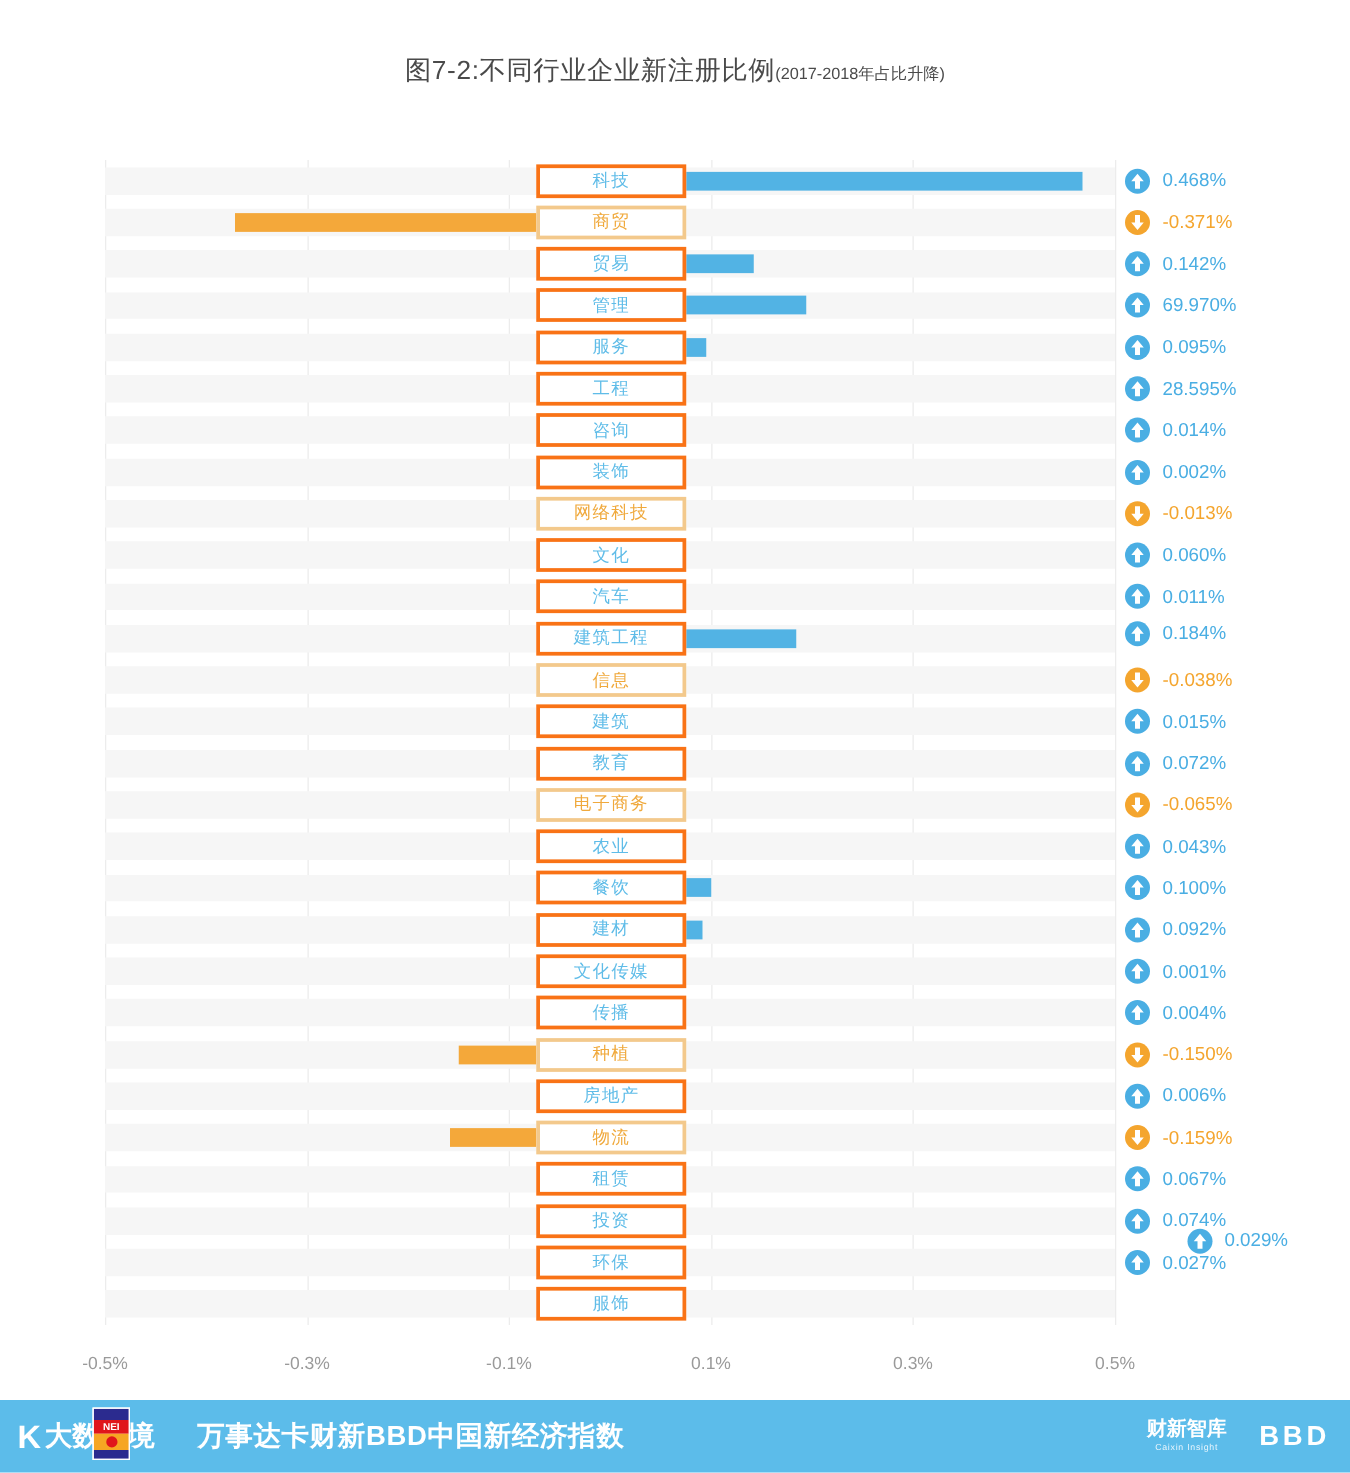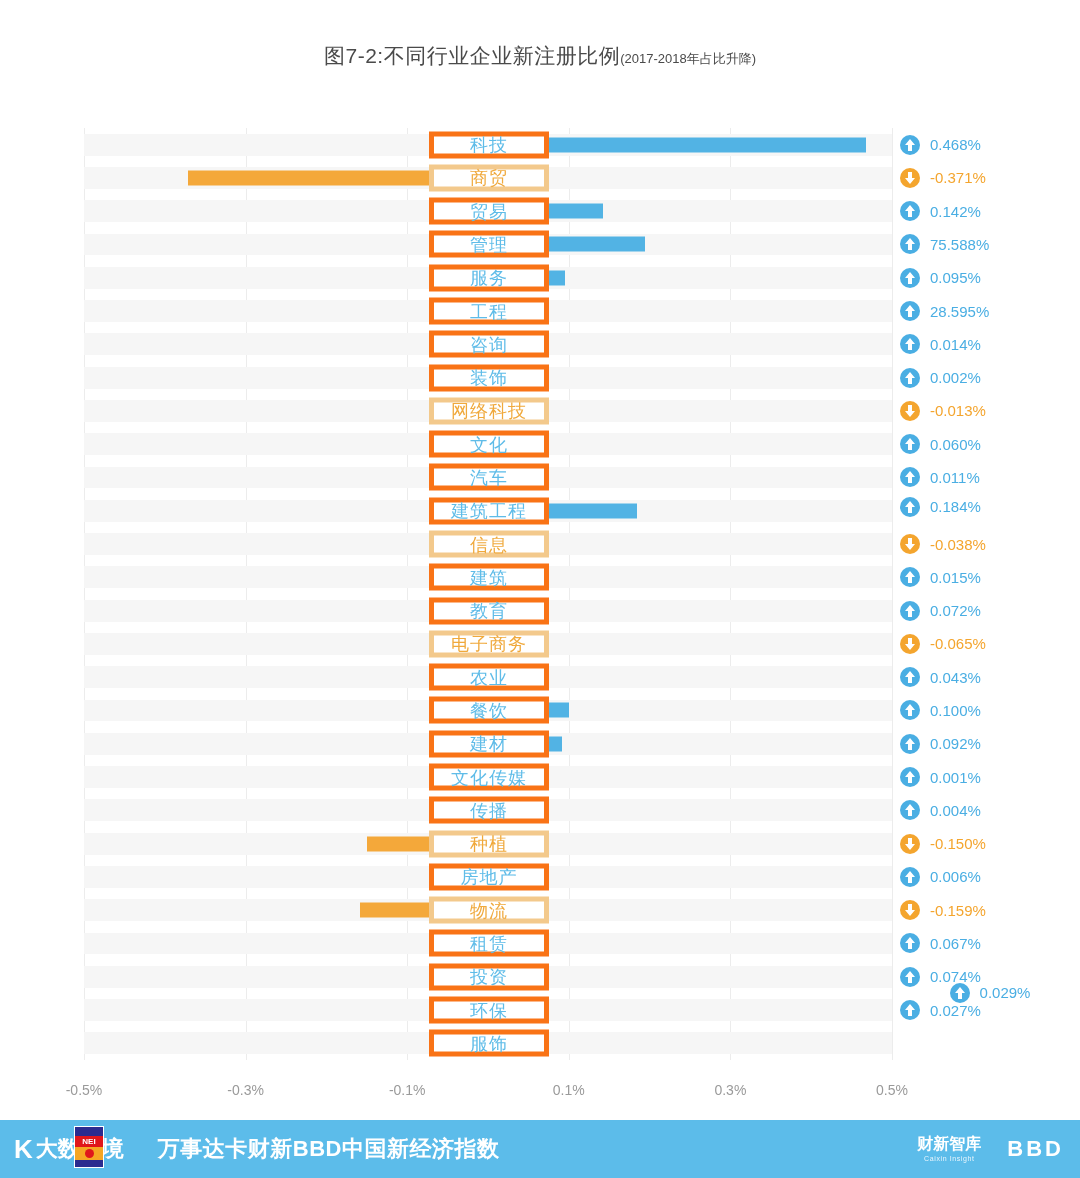--- a/index.html
+++ b/index.html
@@ -51,23 +51,23 @@
     position:absolute; top:50%; transform:translateY(-50%);
     height:15px;
   }
   .bar.pos{ background:#52b3e4; }
   .bar.neg{ background:#f4a83a; }
 
   .label-box{
     position:absolute; top:50%; transform:translateY(-50%);
     left:345px; width:120px; height:27px;
     background:#ffffff;
-    border:5px solid #f97316;
+    border:3px solid #f97316;
     display:flex; align-items:center; justify-content:center;
-    font-size:18px; color:#5fbce8; letter-spacing:1px;
+    font-size:14px; color:#5fbce8; letter-spacing:1px;
     white-space:nowrap;
   }
   .label-box.neg{
     border-color:#f3c98c;
     color:#f0a93c;
   }
 
   
   #values{
     position:absolute; left:900px; top:128px; width:180px; height:932px;
@@ -340,21 +340,21 @@
         </svg>
       </div>
       <div class="val-text pos">0.142%</div>
     </div>
     <div class="val-row" style="top: 99.8571px;">
       <div class="arrow-icon pos">
         <svg width="20" height="20" viewBox="0 0 20 20">
           <path d="M10 4 L15 10 L12 10 L12 16 L8 16 L8 10 L5 10 Z" fill="#ffffff"></path>
         </svg>
       </div>
-      <div class="val-text pos">75.588%</div>
+      <div class="val-text pos">69.970%</div>
     </div>
     <div class="val-row" style="top: 133.143px;">
       <div class="arrow-icon pos">
         <svg width="20" height="20" viewBox="0 0 20 20">
           <path d="M10 4 L15 10 L12 10 L12 16 L8 16 L8 10 L5 10 Z" fill="#ffffff"></path>
         </svg>
       </div>
       <div class="val-text pos">0.095%</div>
     </div>
     <div class="val-row" style="top: 166.429px;">

